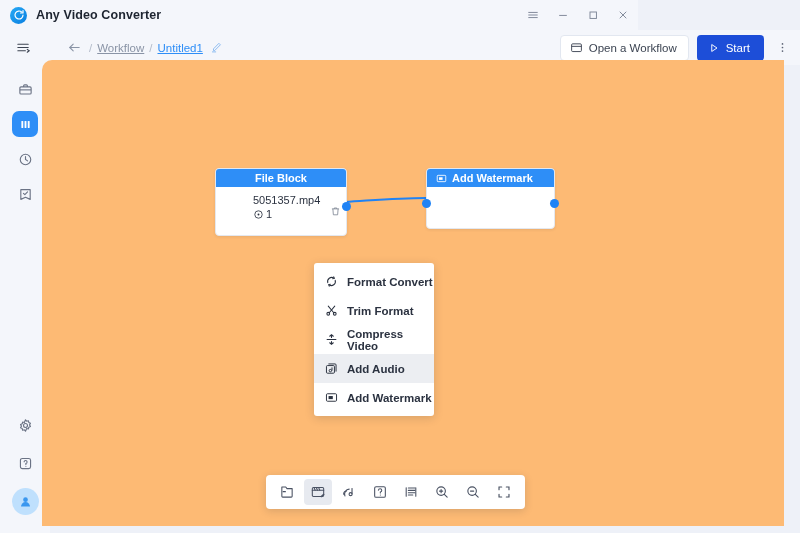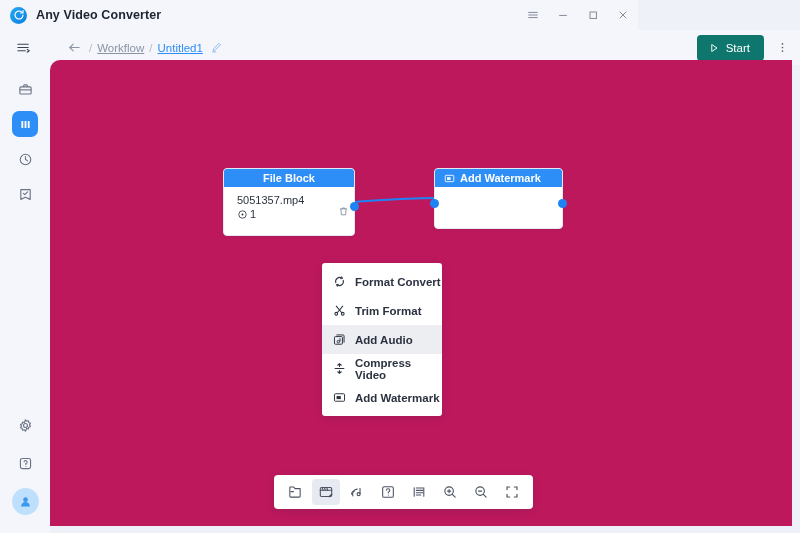--- a/index.html
+++ b/index.html
@@ -74,21 +74,21 @@
   }
   .btn-open {
     height: 26px; padding: 0 11px 0 9px;
     display: flex; align-items: center; gap: 6px;
     background: #ffffff; border: 1px solid #e2e7f0; border-radius: 4px;
     font-size: 11.5px; color: #3c4452; white-space: nowrap;
   }
   .btn-start {
     height: 26px; padding: 0 14px 0 11px;
     display: flex; align-items: center; gap: 6px;
-    background: #0f766e; border-radius: 4px;
+    background: #1d4ed8; border-radius: 4px;
     font-size: 11.5px; color: #ffffff; white-space: nowrap;
   }
   .btn-more {
     width: 20px; height: 26px;
     display: flex; align-items: center; justify-content: center;
     color: #5c6374;
   }
 
   
   .sidebar {
@@ -107,44 +107,44 @@
   .sb-bottom { margin-top: auto; display:flex; flex-direction:column; align-items:center; gap: 12px; margin-bottom: 18px;}
   .sb-avatar {
     width: 27px; height: 27px; border-radius: 50%;
     background: #bfe0fd;
     display: flex; align-items: center; justify-content: center;
     color: #3a97ef;
   }
 
   
   .canvas {
-    position: absolute; top: 60px; left: 50px;
+    position: absolute; top: 60px; left: 42px;
     width: 742px; height: 466px;
-    background: #be185d;
+    background: #fdba74;
     border-radius: 10px 0 0 0;
     overflow: hidden;
   }
 
   
   .node {
     position: absolute;
     background: #ffffff;
     border: 1px solid #e4e8ef;
     border-radius: 4px;
     box-shadow: 0 1px 3px rgba(30,40,60,.09);
   }
   .node-hdr {
     height: 18px; background: #2e8ef7;
     display: flex; align-items: center; justify-content: center;
     gap: 5px;
     color: #fff; font-size: 11px; font-weight: bold;
     border-radius: 3px 3px 0 0;
   }
   .node-body { position: relative; }
-  .node-line { font-size: 11px; color: #2b3240; }
+  .node-line { font-size: 11px; color: #2b3240; margin-left: 24px; }
   .node-foot {
     position:absolute; right: 5px; bottom: 3px;
     color: #78808f;
     display:flex; align-items:center;
   }
   .port {
     position: absolute; width: 9px; height: 9px; border-radius: 50%;
     background: #1f83f5;
   }
 
@@ -257,20 +257,29 @@
       <span class="crumb active">Untitled1</span>
       <span class="crumb-edit">
         <svg width="13" height="13" viewBox="0 0 16 16" stroke="currentColor" stroke-width="1.1" fill="none" stroke-linecap="round" stroke-linejoin="round">
           <path d="M11.3 3.2l1.5 1.5-7 7H4.3v-1.5z"></path>
           <path d="M3 13.4h4"></path>
         </svg>
       </span>
     </div>
 
     <div class="top-actions">
+      <div class="btn-open">
+        <span style="display:flex;color:#3c4452">
+          <svg width="13" height="13" viewBox="0 0 16 16" stroke="currentColor" stroke-width="1.15" fill="none" stroke-linejoin="round">
+            <rect x="2" y="3.5" width="12" height="9.5" rx="1.3"></rect>
+            <path d="M2 6.6h12"></path>
+          </svg>
+        </span>
+        <span>Open a Workflow</span>
+      </div>
       <div class="btn-start">
         <span style="display:flex">
           <svg width="12" height="12" viewBox="0 0 16 16" stroke="#ffffff" stroke-width="1.25" fill="none" stroke-linejoin="round">
             <path d="M5 3.4l7 4.6-7 4.6z"></path>
           </svg>
         </span>
         <span>Start</span>
       </div>
       <div class="btn-more">
         <svg width="13" height="13" viewBox="0 0 16 16" fill="currentColor">
@@ -400,45 +409,45 @@
             <circle cx="4" cy="12" r="1.7"></circle>
               <circle cx="12" cy="12" r="1.7"></circle>
             <path d="M5.2 10.8L12 2.6"></path>
               <path d="M10.8 10.8L4 2.6"></path>
           </svg>
         </span>
         <span>Trim Format</span>
       </div>
 
 
+      <div class="ctxitem">
+        <span class="ctxicon">
+          <svg width="13" height="13" viewBox="0 0 16 16" stroke="currentColor" stroke-width="1.3" fill="none" stroke-linecap="round">
+            <path d="M2.6 8h10.8"></path>
+            <path d="M8 2.2v3.2M5.8 4l2.2-1.8L10.2 4"></path>
+            <path d="M8 13.8v-3.2M5.8 12l2.2 1.8L10.2 12"></path>
+          </svg>
+        </span>
+        <span>Compress Video</span>
+      </div>
+
       <div class="ctxitem hl">
         <span class="ctxicon">
           <svg width="13" height="13" viewBox="0 0 16 16" stroke="currentColor" stroke-width="1.2" fill="none" stroke-linejoin="round">
             <path d="M4.2 2.4h8.2a1.2 1.2 0 0 1 1.2 1.2v8.2"></path>
             <rect x="1.8" y="4.4" width="9.8" height="9.4" rx="1.2"></rect>
             <path d="M8.6 6.6v4"></path>
               <circle cx="6.6" cy="10.6" r="1.5"></circle>
           </svg>
         </span>
         <span>Add Audio</span>
       </div>
 
       <div class="ctxitem">
         <span class="ctxicon">
-          <svg width="13" height="13" viewBox="0 0 16 16" stroke="currentColor" stroke-width="1.3" fill="none" stroke-linecap="round">
-            <path d="M2.6 8h10.8"></path>
-            <path d="M8 2.2v3.2M5.8 4l2.2-1.8L10.2 4"></path>
-            <path d="M8 13.8v-3.2M5.8 12l2.2 1.8L10.2 12"></path>
-          </svg>
-        </span>
-        <span>Compress Video</span>
-      </div>
-
-      <div class="ctxitem">
-        <span class="ctxicon">
           <svg width="13" height="13" viewBox="0 0 16 16" stroke="currentColor" stroke-width="1.2" fill="none">
             <rect x="1.8" y="3.4" width="12.4" height="9.2" rx="1.2"></rect>
             <rect x="4.4" y="6.2" width="5.2" height="3.8" fill="currentColor" stroke="none"></rect>
           </svg>
         </span>
         <span>Add Watermark</span>
       </div>
 
     </div>
 

